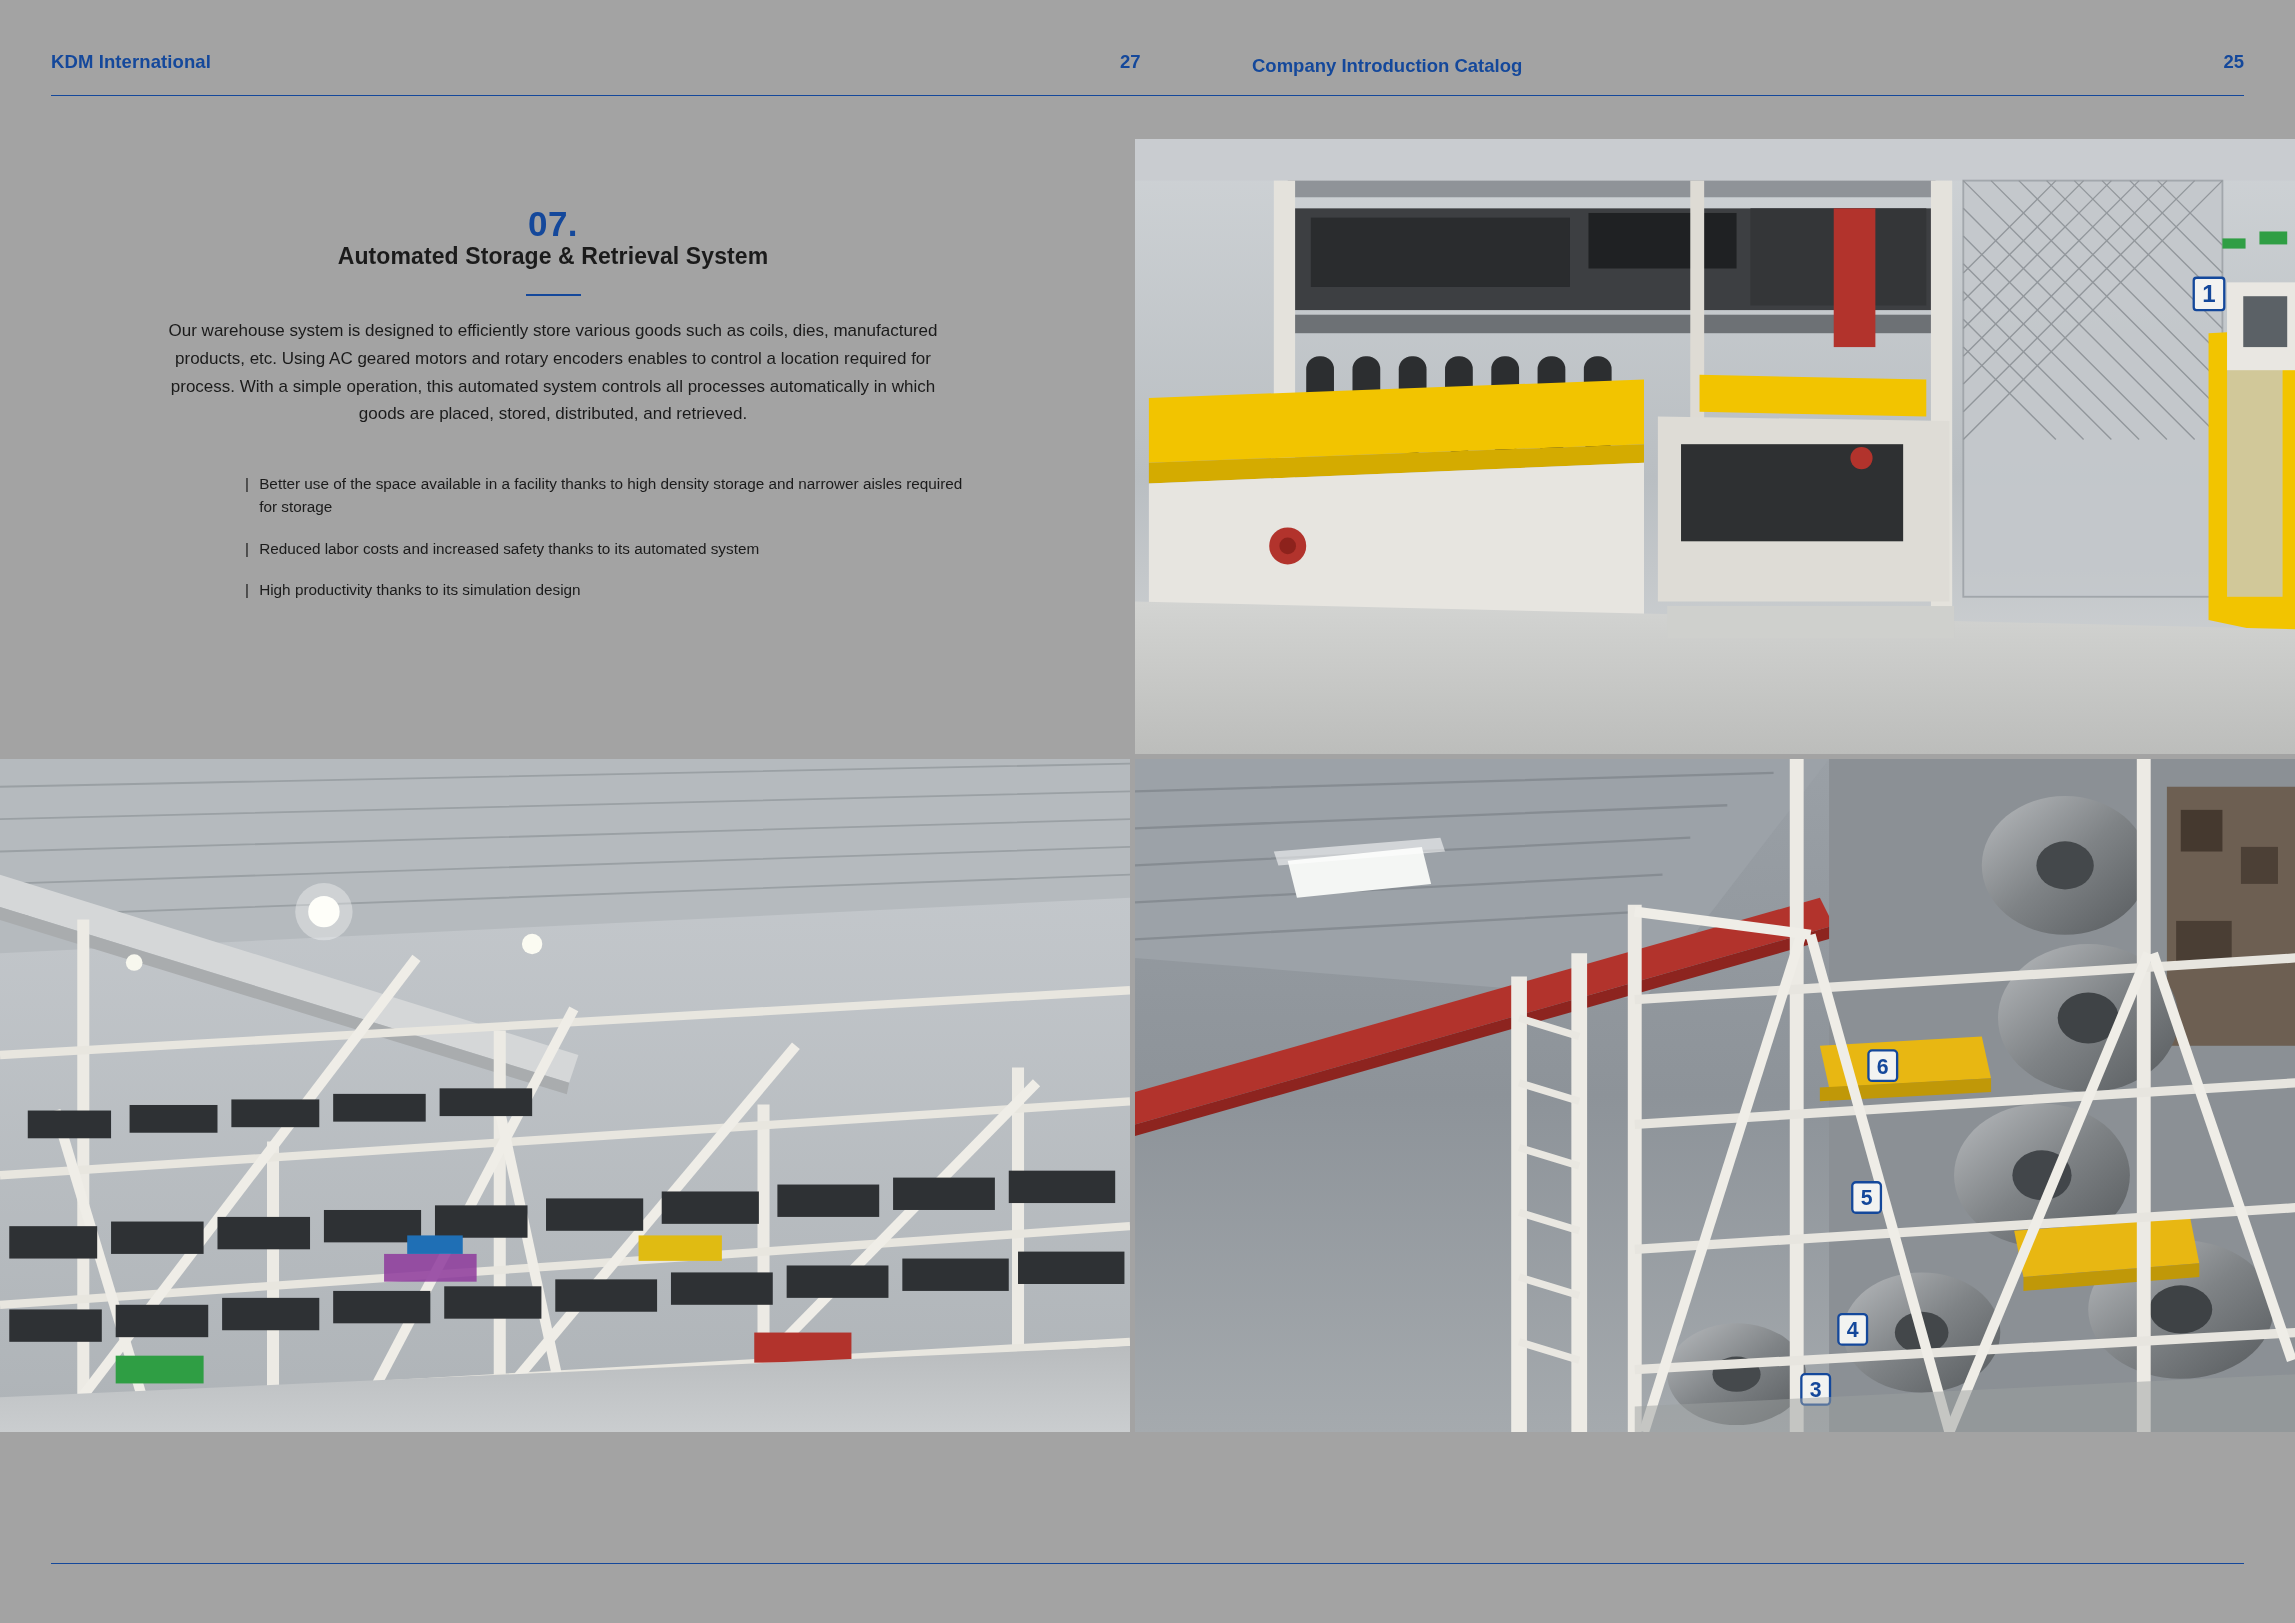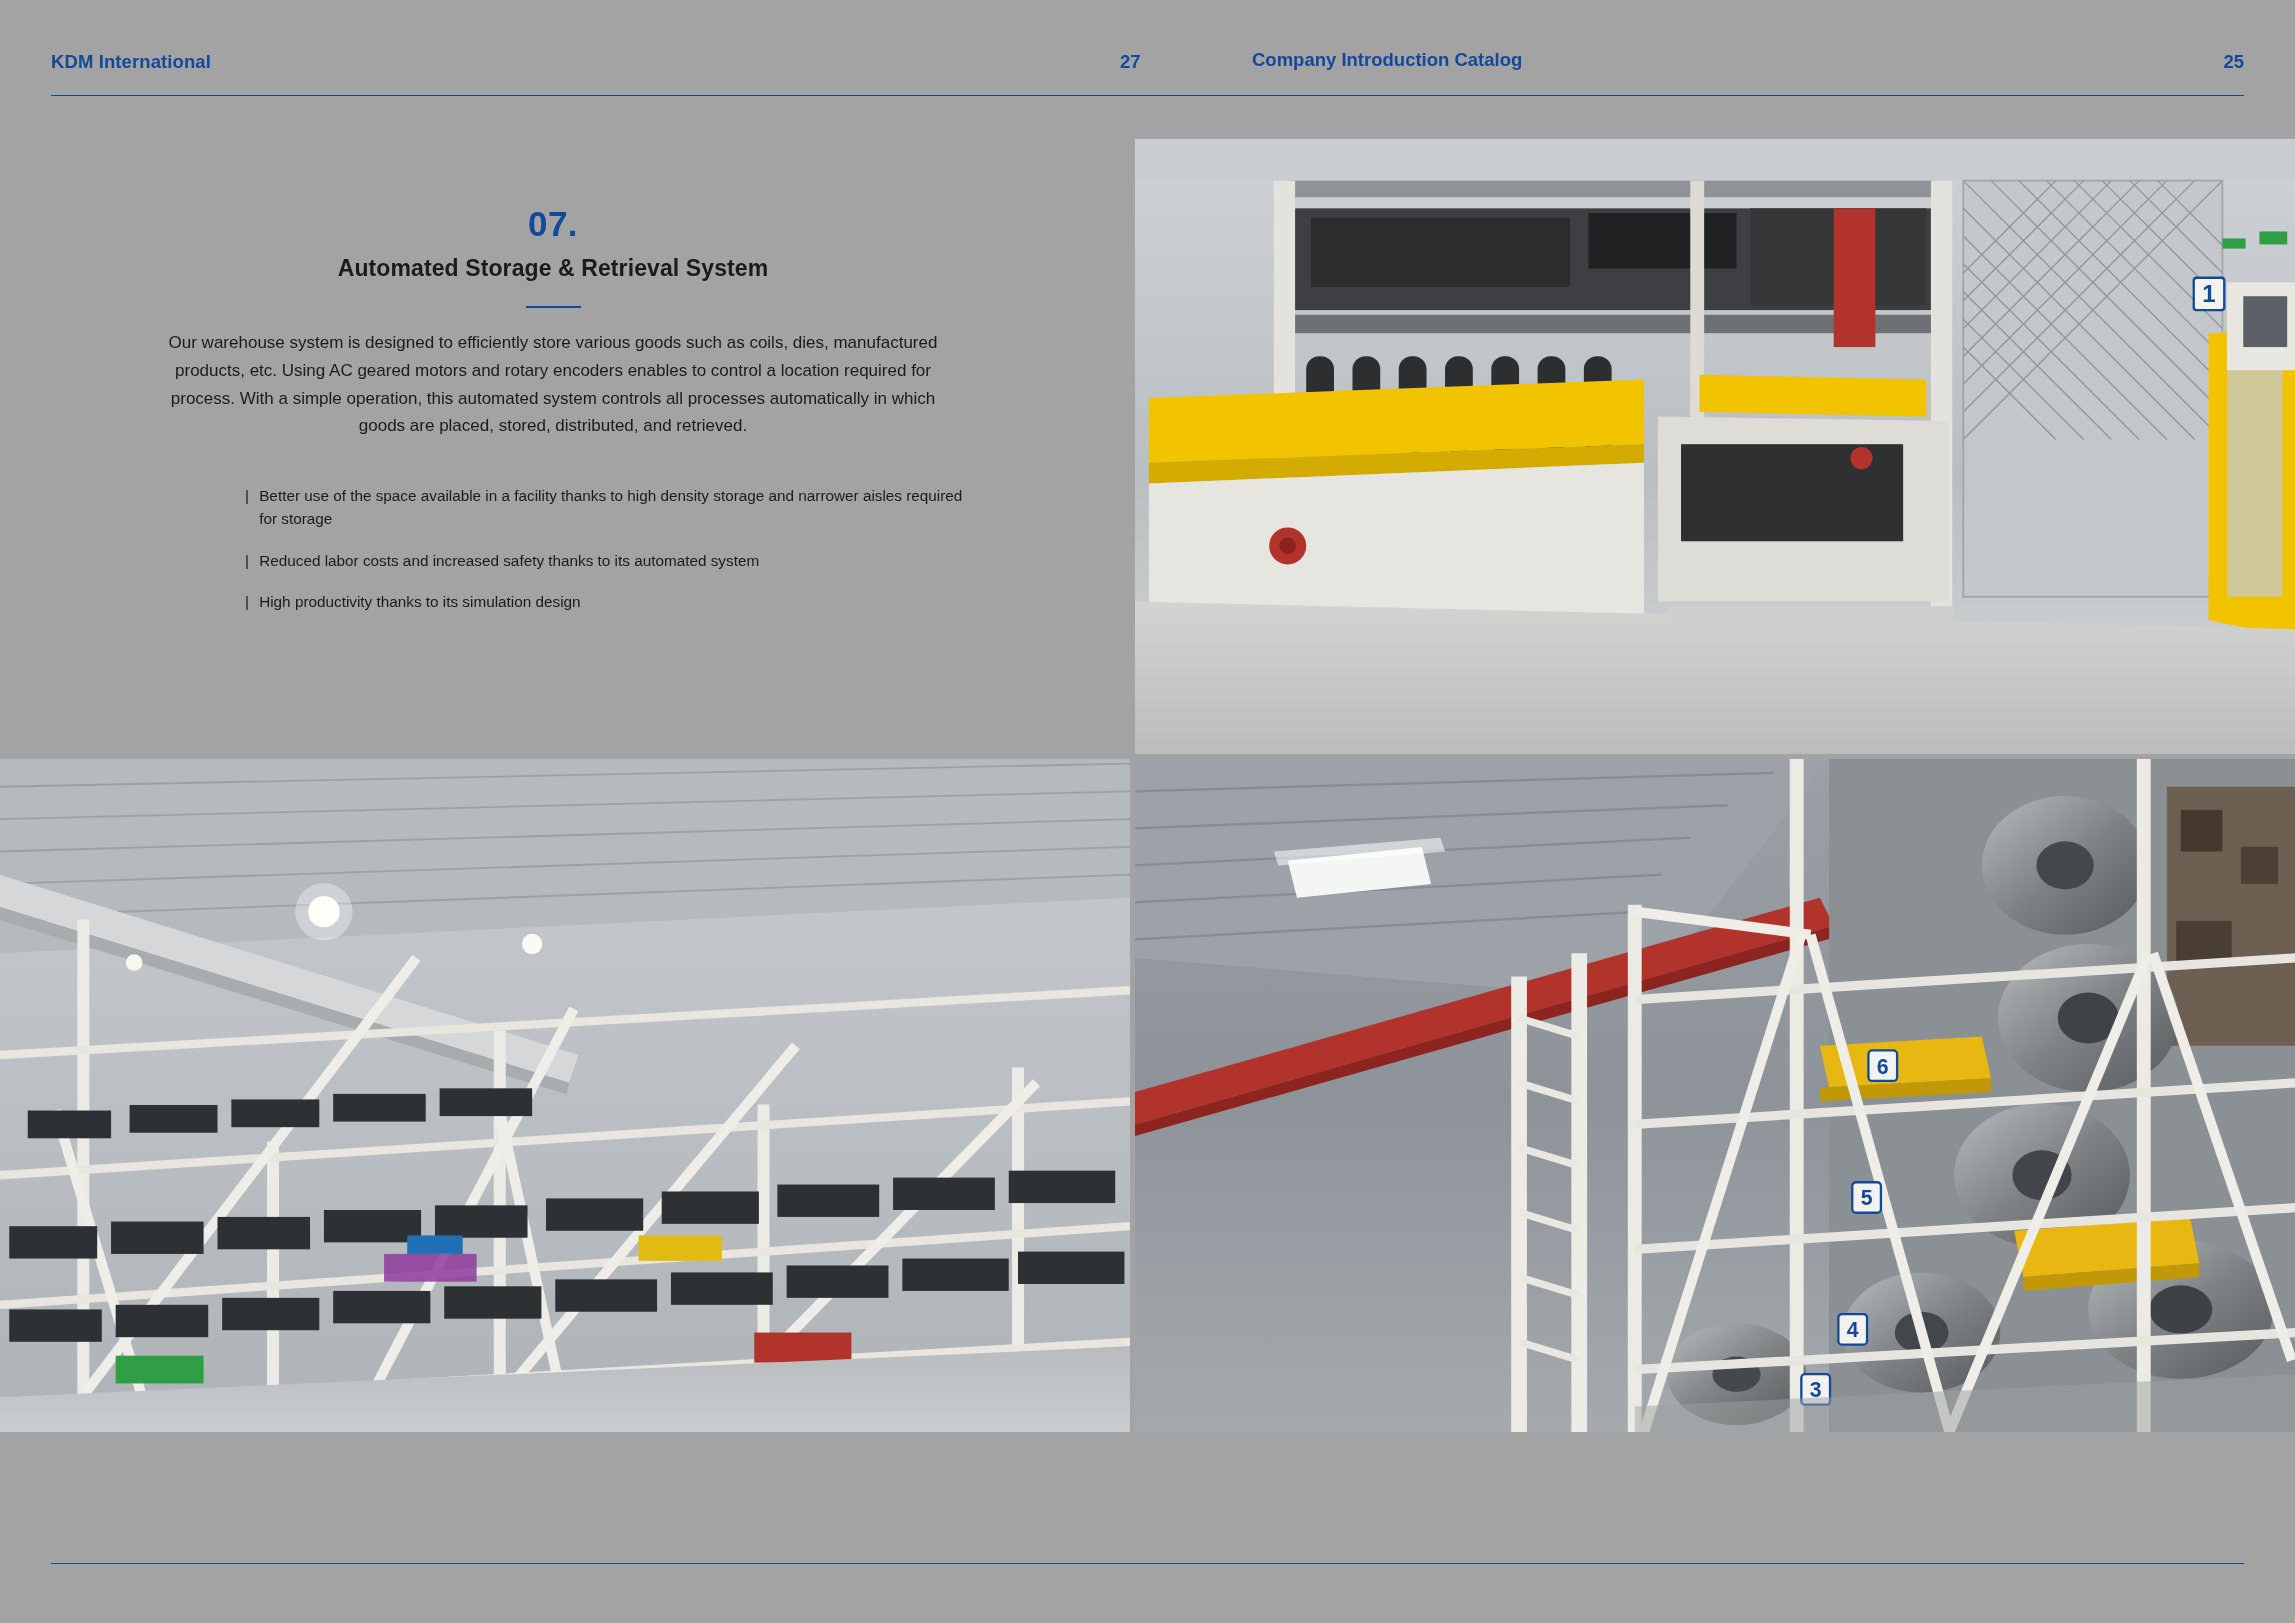--- a/index.html
+++ b/index.html
@@ -47,21 +47,21 @@
     position: absolute;
     left: 1069px;
     top: 7.4px;
     font-size: 18.5px;
     font-weight: bold;
     color: #14489b;
   }
   .hdr-center {
     position: absolute;
     left: 1201px;
-    top: 5px;
+    top: 11px;
     font-size: 18.5px;
     font-weight: bold;
     color: #14489b;
   }
   .hdr-pageright {
     position: absolute;
     right: 0;
     top: 7.4px;
     font-size: 18.5px;
     font-weight: bold;
@@ -85,21 +85,21 @@
   }
   .sec-title {
     font-size: 35px;
     font-weight: bold;
     color: #14489b;
     letter-spacing: 0.7px;
     line-height: 1.12;
     text-transform: uppercase;
   }
   .sec-sub {
-    margin-top: 12px;
+    margin-top: 0;
     font-size: 23px;
     font-weight: bold;
     color: #1b1b1b;
     letter-spacing: 0.1px;
   }
   .divider {
     margin: 24px auto 0 auto;
     width: 55px;
     height: 2.3px;
     background: #14489b;

